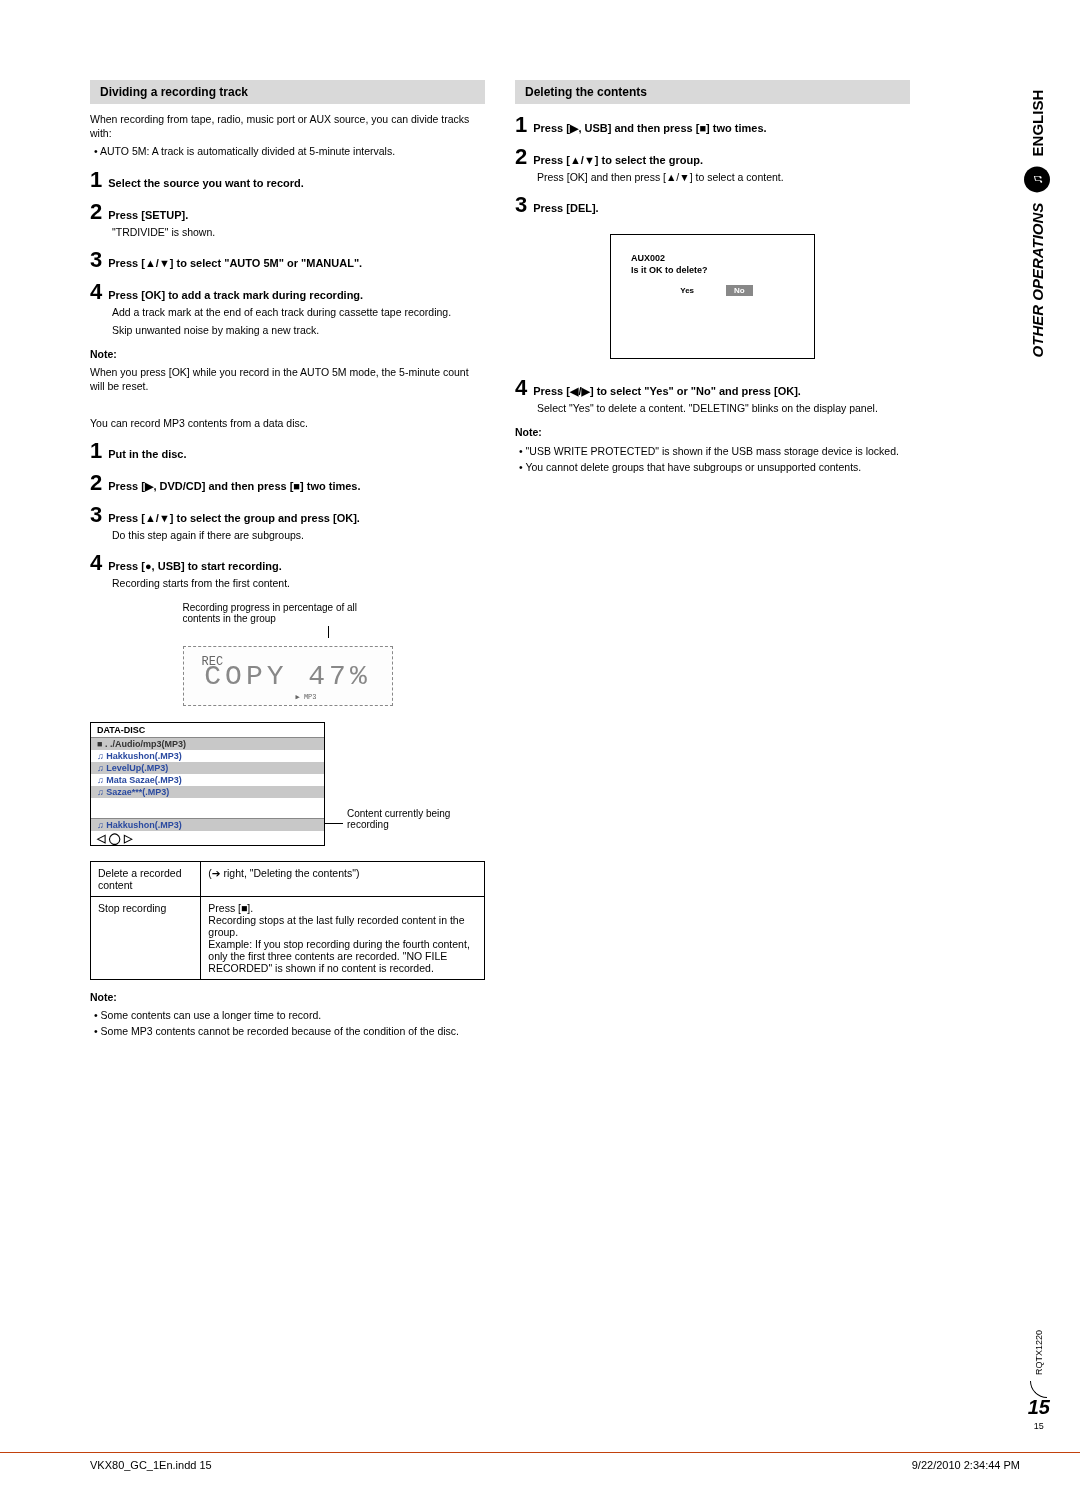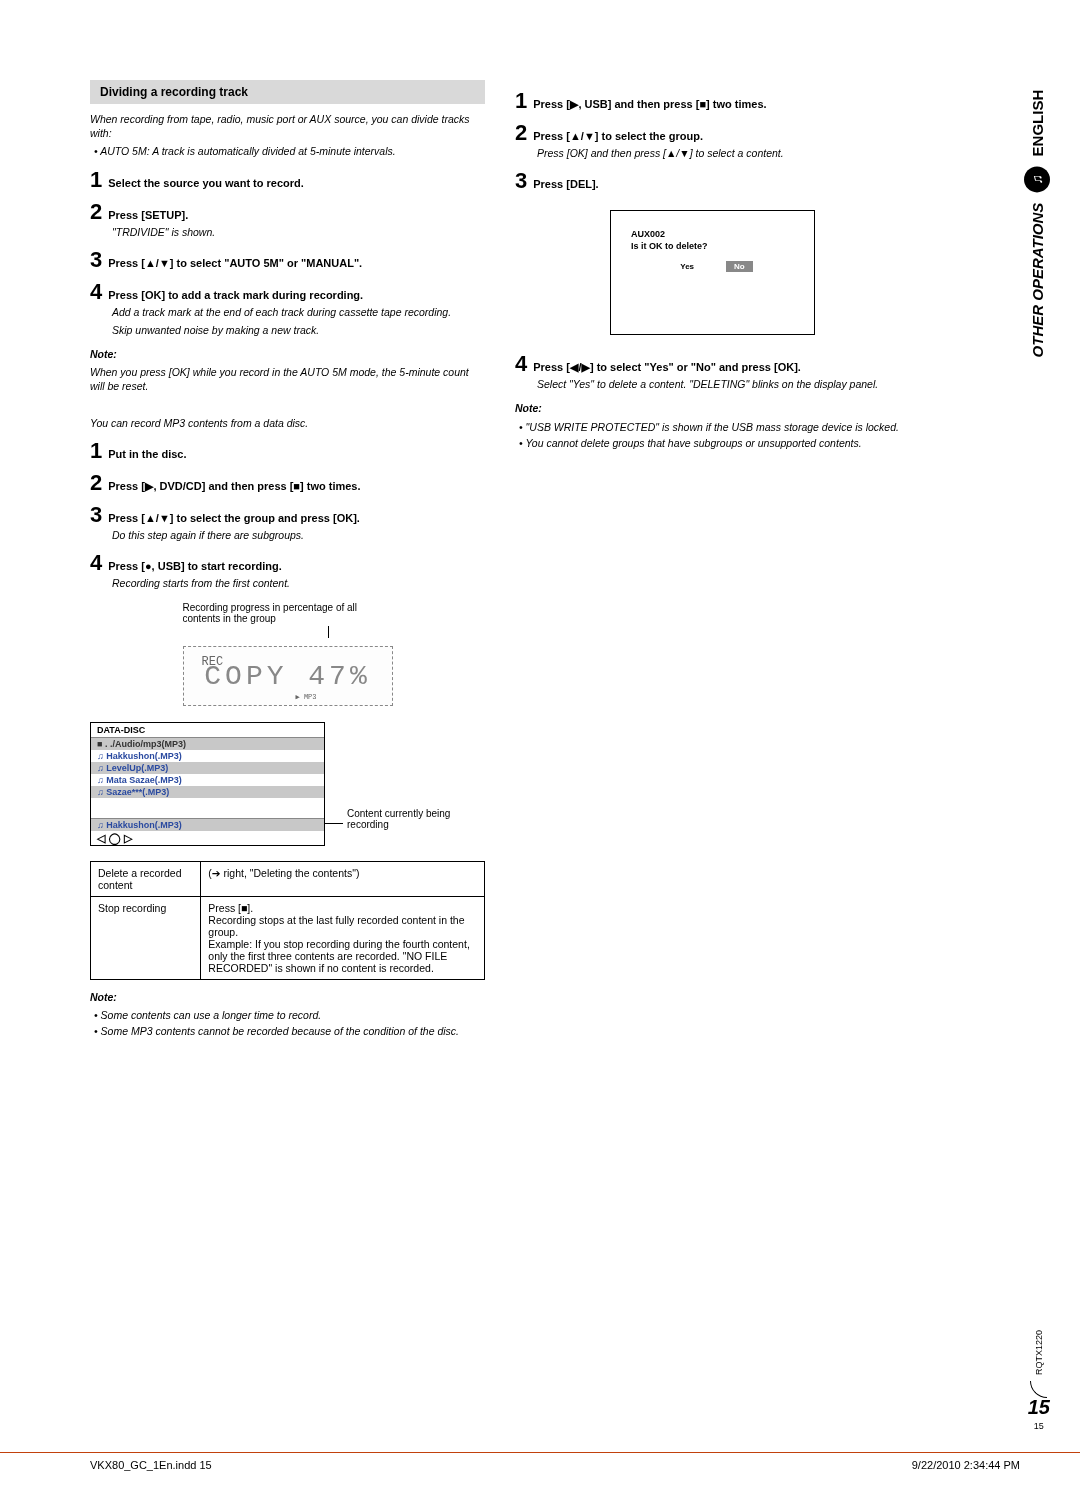--- a/index.html
+++ b/index.html
@@ -20,21 +20,21 @@
   .col { flex: 1; max-width: 395px; }
   .col-left { }
   .col-right { }
   .section-header {
     background: #d9d9d9;
     padding: 5px 10px;
     font-weight: bold;
     font-size: 12px;
     margin-bottom: 8px;
   }
-  p { margin-bottom: 4px; line-height: 1.35; font-style: italic; }
+  p { margin-bottom: 4px; line-height: 1.35; }
   .bullet { padding-left: 10px; text-indent: -6px; margin-bottom: 2px; }
   .step { display: flex; align-items: baseline; gap: 6px; margin-top: 10px; margin-bottom: 2px; }
   .step-num { font-size: 22px; font-weight: bold; line-height: 1; }
   .step-text { font-weight: bold; font-size: 11px; padding-top: 5px; }
   .step-sub { font-size: 10.5px; font-weight: normal; margin-left: 22px; }
   .note-label { font-weight: bold; margin-top: 10px; }
   .note-text { font-size: 10.5px; }
   .spacer { height: 18px; }
 
   
@@ -338,20 +338,21 @@
       </tr>
     </tbody>
       </table>
 
     <p class="note-label">Note:</p>
     <p class="bullet note-text">• Some contents can use a longer time to record.</p>
     <p class="bullet note-text">• Some MP3 contents cannot be recorded because of the condition of the disc.</p>
   </div>
 
   <div class="col col-right">
+    <div class="section-header">Deleting the contents</div>
 
     <div class="step">
       <span class="step-num">1</span>
       <span class="step-text">Press [▶, USB] and then press [■] two times.</span>
     </div>
     <div class="step">
       <span class="step-num">2</span>
       <span class="step-text">Press [▲/▼] to select the group.</span>
     </div>
     <p class="step-sub">Press [OK] and then press [▲/▼] to select a content.</p>

